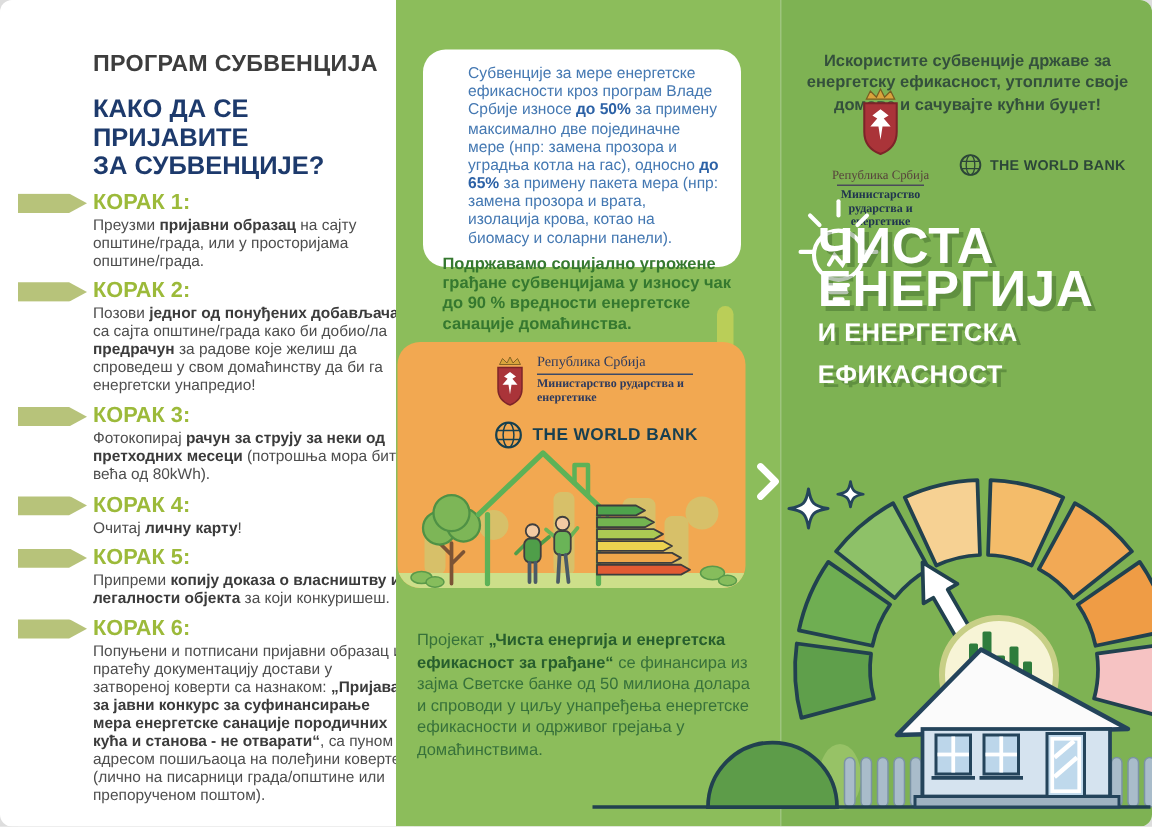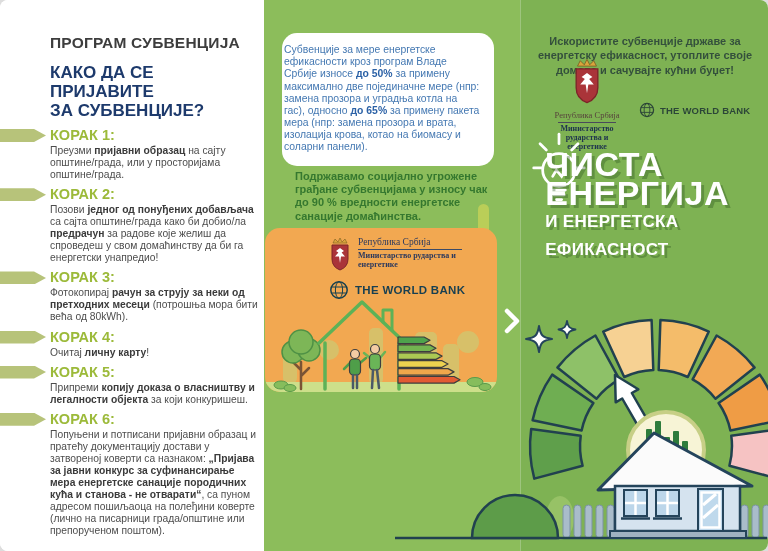--- a/index.html
+++ b/index.html
@@ -1,37 +1,37 @@
 <!DOCTYPE html>
 <html><head>
 <meta charset="utf-8">
 <style>
   html,body{margin:0;padding:0;background:#ddd;font-family:"Liberation Sans",sans-serif;}
   #canvas{position:relative;width:768px;height:551px;background:#fff;border-radius:8px;overflow:hidden;}
   .panel{position:absolute;top:0;height:551px;overflow:hidden;}
-  #left-panel{left:0;width:264px;background:#ffffff;}
+  #left-panel{left:12px;width:264px;background:#ffffff;}
   #middle-panel{left:264px;width:256px;background:#8cbd5b;}
   #right-panel{left:520px;width:248px;background:#7eb253;border-left:1px solid rgba(255,255,255,.25);}
   .b{font-weight:700;}
 
   
   #lp-content{position:absolute;left:50px;top:34px;width:212px;}
   #lp-title{font-size:15.5px;font-weight:700;color:#3d3d3d;letter-spacing:.2px;}
   #lp-subtitle{margin-top:11px;font-size:17px;line-height:19px;font-weight:700;color:#1d3a6c;}
   #steps{margin-top:8px;}
   .step{position:relative;margin-bottom:6px;}
   .step .arrow{position:absolute;left:-50px;top:1px;width:46px;height:13px;background:#b7c37a;
     clip-path:polygon(0 0,74% 0,100% 50%,74% 100%,0 100%);}
   .step h3{margin:0 0 2px 0;font-size:14.5px;line-height:15px;font-weight:700;color:#9cba3a;}
   .step p{margin:0;font-size:10.3px;line-height:1.17;color:#4d4d4d;}
   .step p .b{color:#3b3b3b;}
 
   
   #info-box{position:absolute;left:18px;top:33px;width:212px;background:#fff;border-radius:15px;
-    padding:11px 14px 12px 2px;box-sizing:border-box;}
+    padding:11px 14px 12px 30px;box-sizing:border-box;}
   #info-box p{margin:0;font-size:10.4px;line-height:1.17;color:#4478b2;}
   #info-box p .b{color:#2b61a6;}
   #support-note{position:absolute;left:31px;top:170px;width:202px;font-size:11px;line-height:1.2;
     font-weight:700;color:#35782f;}
   #green-pill{position:absolute;left:214px;top:204px;width:11px;height:38px;border-radius:6px;background:#bace58;}
   #orange-box{position:absolute;left:1px;top:228px;width:232px;height:164px;background:#f2a851;border-radius:15px;overflow:hidden;}
   #mp-gov{position:absolute;left:64px;top:9px;display:flex;}
   #mp-gov .txt{margin-left:7px;width:112px;font-family:"Liberation Serif",serif;color:#2d3a5e;}
   #mp-gov .rep{font-size:9.5px;}
   #mp-gov .sep{border-top:1px solid #3c4a66;width:104px;margin:2px 0 1px 0;}
@@ -186,20 +186,21 @@
           <ellipse cx="210" cy="90" rx="8" ry="4.5"></ellipse>
             <ellipse cx="220" cy="95" rx="6" ry="3.5"></ellipse>
         </g>
       </svg>
     </div>
 
     <svg id="fold-chevron" width="20" height="26" viewBox="0 0 20 26">
       <polyline points="3,3 13,13 3,23" fill="none" stroke="#ffffff" stroke-width="4.5" stroke-linecap="round" stroke-linejoin="round"></polyline>
     </svg>
 
+    <div id="project-note"><span>Пројекат </span><span class="b">„Чиста енергија и енергетска ефикасност за грађане“</span><span> се финансира из зајма Светске банке од 50 милиона долара и спроводи у циљу унапређења енергетске ефикасности и одрживог грејања у домаћинствима.</span></div>
   </div>
 
   <div id="right-panel" class="panel">
     <div id="rp-tagline">Искористите субвенције државе за енергетску ефикасност, утоплите своје домове и сачувајте кућни буџет!</div>
 
     <div id="rp-gov">
       <svg width="30" height="46" viewBox="0 0 22 34">
         <path d="M4,6 L6,2 L9,5 L11,1 L13,5 L16,2 L18,6 Z" fill="#d9a43c" stroke="#7a5c20" stroke-width="0.6"></path>
         <path d="M3,8 H19 V22 Q19,30 11,33 Q3,30 3,22 Z" fill="#aa3439" stroke="#7d2429"></path>
         <path d="M11,11 L7,14 L9.4,15.5 L6,19.5 L10,19.5 L11,26 L12,19.5 L16,19.5 L12.6,15.5 L15,14 Z" fill="#ffffff"></path>

